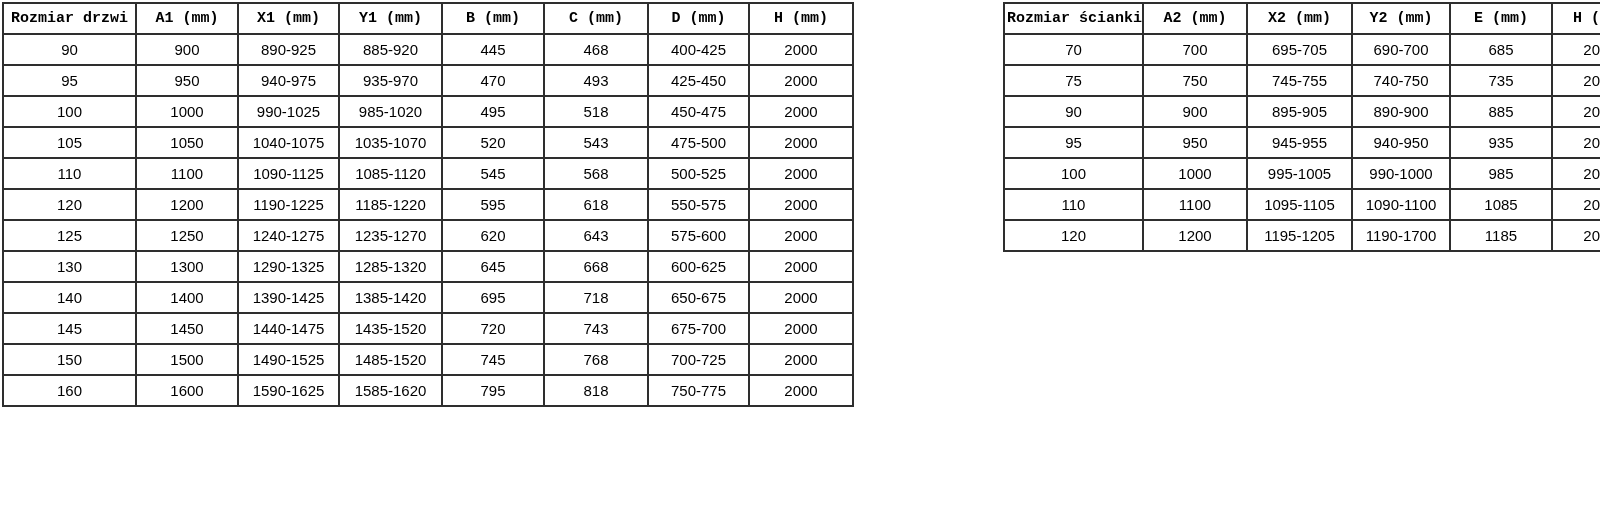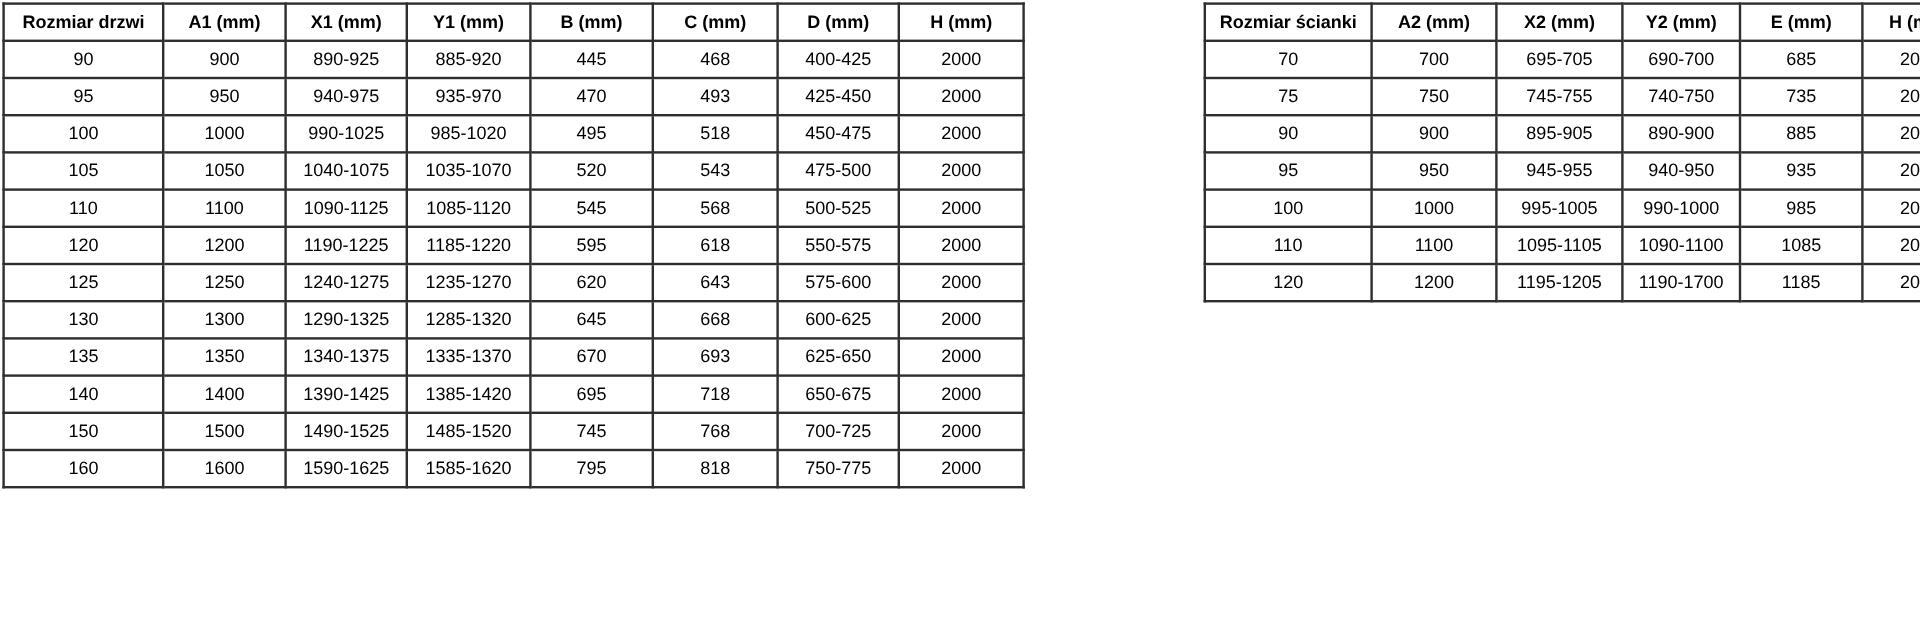--- a/index.html
+++ b/index.html
@@ -26,21 +26,21 @@
     text-align: center;
     vertical-align: middle;
     font-size: 15px;
     height: 31px;
     padding: 0 2px;
     white-space: nowrap;
     overflow: hidden;
     background: #ffffff;
     color: #000000;
   }
-  .spec-table th { font-weight: 700; }
+  .spec-table th { font-weight: 700; font-family: Liberation Mono, monospace; }
   .spec-table td { font-weight: 400; }
 </style>
 </head>
 <body>
 
 <table class="spec-table door">
   <colgroup>
     <col style="width:133px">
       <col style="width:102px">
       <col style="width:101px">
@@ -137,37 +137,37 @@
         <td>130</td>
         <td>1300</td>
         <td>1290-1325</td>
         <td>1285-1320</td>
         <td>645</td>
         <td>668</td>
         <td>600-625</td>
         <td>2000</td>
       </tr>
       <tr>
-        <td>135</td>
-        <td>1350</td>
-        <td>1340-1375</td>
-        <td>1335-1370</td>
-        <td>670</td>
-        <td>693</td>
-        <td>625-650</td>
-        <td>2000</td>
-      </tr>
-      <tr>
         <td>140</td>
         <td>1400</td>
         <td>1390-1425</td>
         <td>1385-1420</td>
         <td>695</td>
         <td>718</td>
         <td>650-675</td>
+        <td>2000</td>
+      </tr>
+      <tr>
+        <td>145</td>
+        <td>1450</td>
+        <td>1440-1475</td>
+        <td>1435-1520</td>
+        <td>720</td>
+        <td>743</td>
+        <td>675-700</td>
         <td>2000</td>
       </tr>
       <tr>
         <td>150</td>
         <td>1500</td>
         <td>1490-1525</td>
         <td>1485-1520</td>
         <td>745</td>
         <td>768</td>
         <td>700-725</td>

